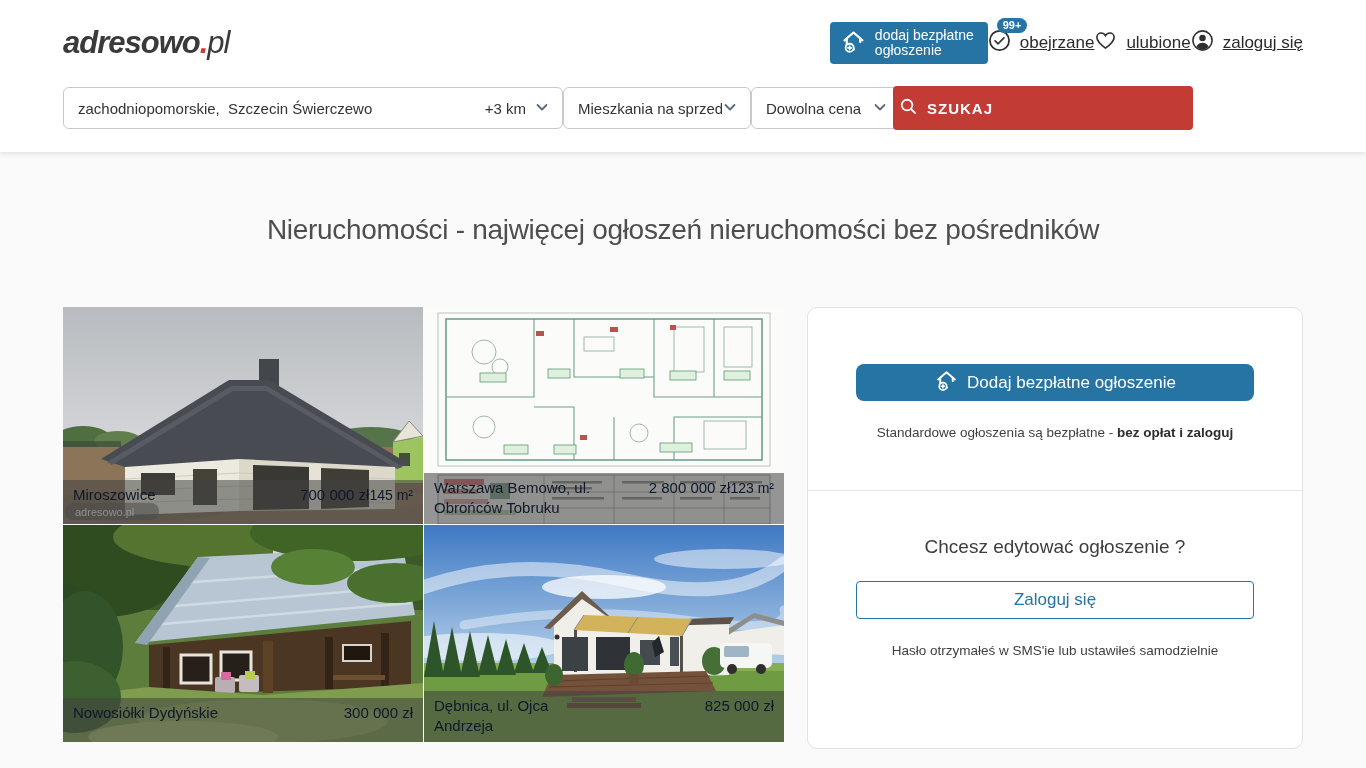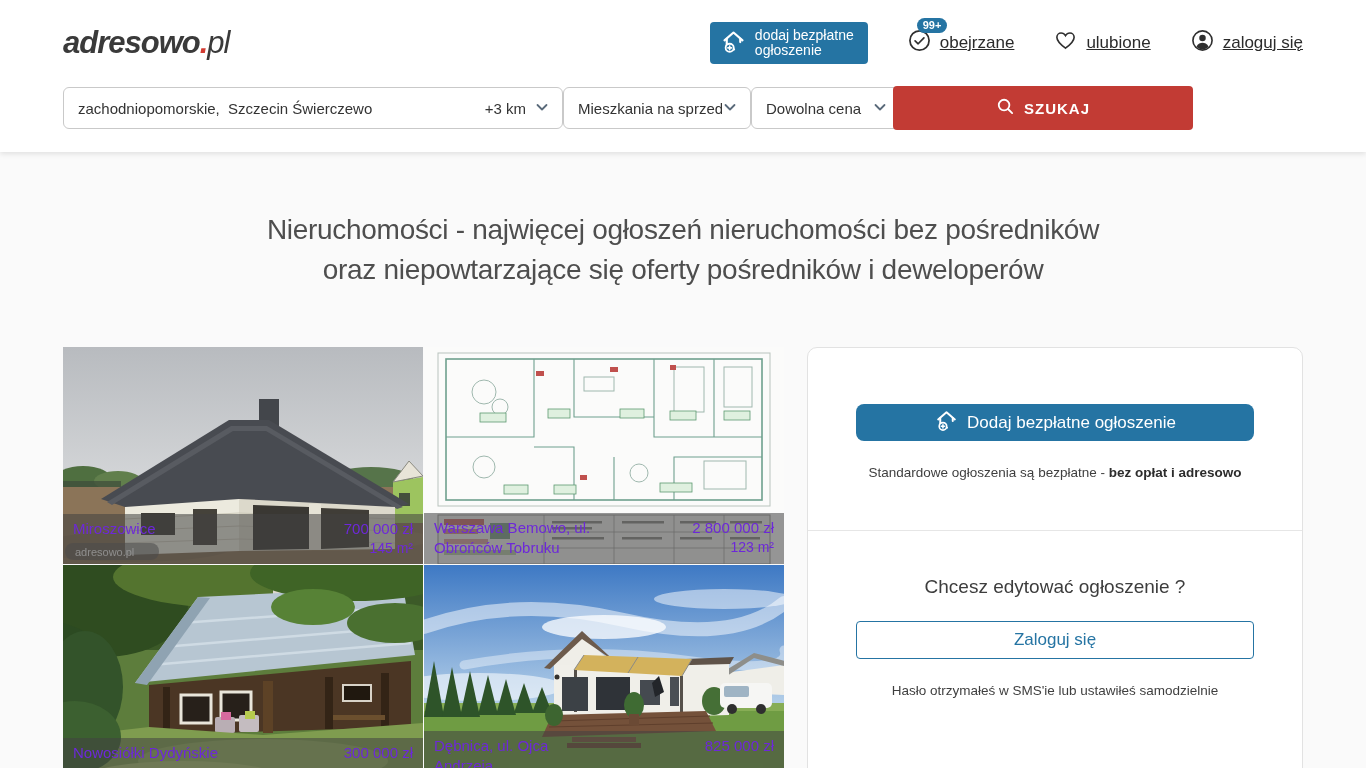--- a/index.html
+++ b/index.html
@@ -10,53 +10,53 @@
     font-family:"Liberation Sans", sans-serif;
     color:#2d2d2d;
   }
   
   .header { background:#fff; box-shadow:0 2px 5px rgba(0,0,0,.10); position:relative; z-index:5; padding-bottom:22px; }
   .header-top { height:86px; display:flex; align-items:center; padding:0 63px; }
   .logo { font-style:italic; font-size:31px; letter-spacing:-1px; color:#3a3a3a; cursor:pointer; text-decoration:none; display:flex; align-items:baseline; }
   .logo-brand { font-weight:bold; }
   .logo-dot { color:#d23b31; font-weight:bold; }
   .logo-tld { font-weight:normal; }
-  .header-right { margin-left:auto; display:flex; align-items:center; gap:40px; }
+  .header-right { margin-left:auto; display:flex; align-items:center; }
   .add-btn { background:#2574a3; color:#fff; border:none; border-radius:4px; padding:6px 14px 6px 10px;
              display:flex; align-items:center; gap:8px; font-size:14px; line-height:15px; text-align:left;
              font-family:"Liberation Sans", sans-serif; cursor:pointer; }
   .hdr-item { display:flex; align-items:center; gap:9px; font-size:17px; color:#2b2b2b; cursor:pointer; position:relative;text-decoration:underline; }
   .badge { position:absolute; top:-11px; left:9px; background:#2574a3; color:#fff; font-size:11px; font-weight:bold;
            padding:1px 6px 2px; border-radius:9px; line-height:12px; }
   
   .search-row { display:flex; align-items:center; padding:0 63px; }
   .sbox { height:42px; border:1px solid #c9c9c9; border-radius:6px; background:#fff; display:flex; align-items:center;
           padding:0 12px 0 14px; font-size:15px; color:#333; cursor:pointer; }
   .loc-box { width:500px; }
   .loc-text { flex:1; white-space:pre; overflow:hidden; }
   .radius { margin-right:8px; white-space:nowrap; }
   .type-box { width:188px; }
   .type-text { width:152px; white-space:nowrap; overflow:hidden; }
   .price-box { width:150px; }
   .price-text { flex:1; white-space:nowrap; overflow:hidden; }
   .szukaj { margin-left:-8px; width:300px; height:44px; background:#c23b34; border:none; border-radius:4px; color:#fff;
-            font-weight:bold; font-size:15px; letter-spacing:1px; display:flex; align-items:center; justify-content:center;
+            font-weight:bold; font-size:15px; letter-spacing:1px; display:flex; align-items:center; 
             gap:9px; cursor:pointer; font-family:"Liberation Sans", sans-serif; }
   
   .hero { margin-top:58px; text-align:center; }
   .hero h1 { margin:8px; font-size:28px; line-height:40px; font-weight:400; color:#4e4e4e; letter-spacing:-0.3px; }
   
   .content { width:1240px; margin:57px auto 0; display:flex; align-items:flex-start; }
   .listings { width:721px; display:flex; flex-wrap:wrap; gap:1px; }
   .card { width:360px; height:217px; position:relative; overflow:hidden; background:#ccc; cursor:pointer; }
   .card svg.photo { display:block; width:100%; height:100%; }
   .caption { position:absolute; left:0; right:0; bottom:0; min-height:44px; background:rgba(66,66,66,.55);
-             color:#6d28d9; display:flex; align-items:flex-start; padding:5px 10px 6px; }
+             color:#0f172a; display:flex; align-items:flex-start; padding:5px 10px 6px; }
   .cap-name { width:175px; font-size:15px; line-height:20px; }
-  .cap-right { margin-left:auto; display:flex; flex-direction:column; align-items:flex-end; }
+  .cap-right { margin-left:auto; display:flex; flex-direction:row; align-items:flex-end; }
   .cap-price { font-size:15px; line-height:20px; }
   .cap-area { font-size:14px; line-height:19px; }
   
   .sidebar { margin-left:23px; width:496px; }
   .sidebar-card { background:#fff; border:1px solid #e2e2e2; border-radius:10px; height:442px; }
   .sb-section { padding:0 48px; text-align:center; }
   .sb-section.first { padding-top:56px; padding-bottom:50px; }
   .sb-section.second { padding-top:45px; }
   .sb-title { margin:0 0 23px; font-size:19px; font-weight:400; color:#3d3d3d; }
   .teal-btn { width:100%; height:37px; background:#2574a3; border:none; border-radius:8px; color:#fff; font-size:17px;
@@ -159,21 +159,20 @@
       </span>
       <span>SZUKAJ</span>
     </button>
   </div>
 </header>
 
 <main>
   <div class="hero">
     <h1>
       <span style="display:block">Nieruchomości - najwięcej ogłoszeń nieruchomości bez pośredników</span>
-      <span style="display:block">oraz niepowtarzające się oferty pośredników i deweloperów</span>
     </h1>
   </div>
 
   <div class="content">
     <div class="listings">
 
       <div class="card">
         <svg class="photo" viewBox="0 0 360 217" preserveAspectRatio="none">
           <defs>
               <linearGradient id="sky1" x1="0" y1="0" x2="0" y2="1">
@@ -392,21 +391,21 @@
               <svg width="25" height="25" viewBox="0 0 24 24">
                   <path d="M4 11 L12 4 L20 11" stroke="#fff" fill="none" stroke-width="1.9" stroke-linecap="round" stroke-linejoin="round"></path>
                   <path d="M6 9.6 V19 H12.5" stroke="#fff" fill="none" stroke-width="1.9" stroke-linecap="round"></path>
                   <path d="M18 9.6 V12.5" stroke="#fff" stroke-width="1.9" stroke-linecap="round"></path>
                   <circle cx="8.6" cy="17.6" r="3.6" fill="#2574a3" stroke="#fff" stroke-width="1.6"></circle>
                   <path d="M8.6 16 V19.2 M7 17.6 H10.2" stroke="#fff" stroke-width="1.5" stroke-linecap="round"></path>
                 </svg>
             </span>
             <span>Dodaj bezpłatne ogłoszenie</span>
           </button>
-          <p class="sb-note"><span>Standardowe ogłoszenia są bezpłatne - </span><b>bez opłat i adresowo</b></p>
+          <p class="sb-note"><span>Standardowe ogłoszenia są bezpłatne - </span><b>bez opłat i zaloguj</b></p>
         </div>
         <div class="divider"></div>
         <div class="sb-section second">
           <h2 class="sb-title">Chcesz edytować ogłoszenie ?</h2>
           <button class="outline-btn">Zaloguj się</button>
           <p class="sb-note">Hasło otrzymałeś w SMS'ie lub ustawiłeś samodzielnie</p>
         </div>
       </div>
     </aside>
   </div>

